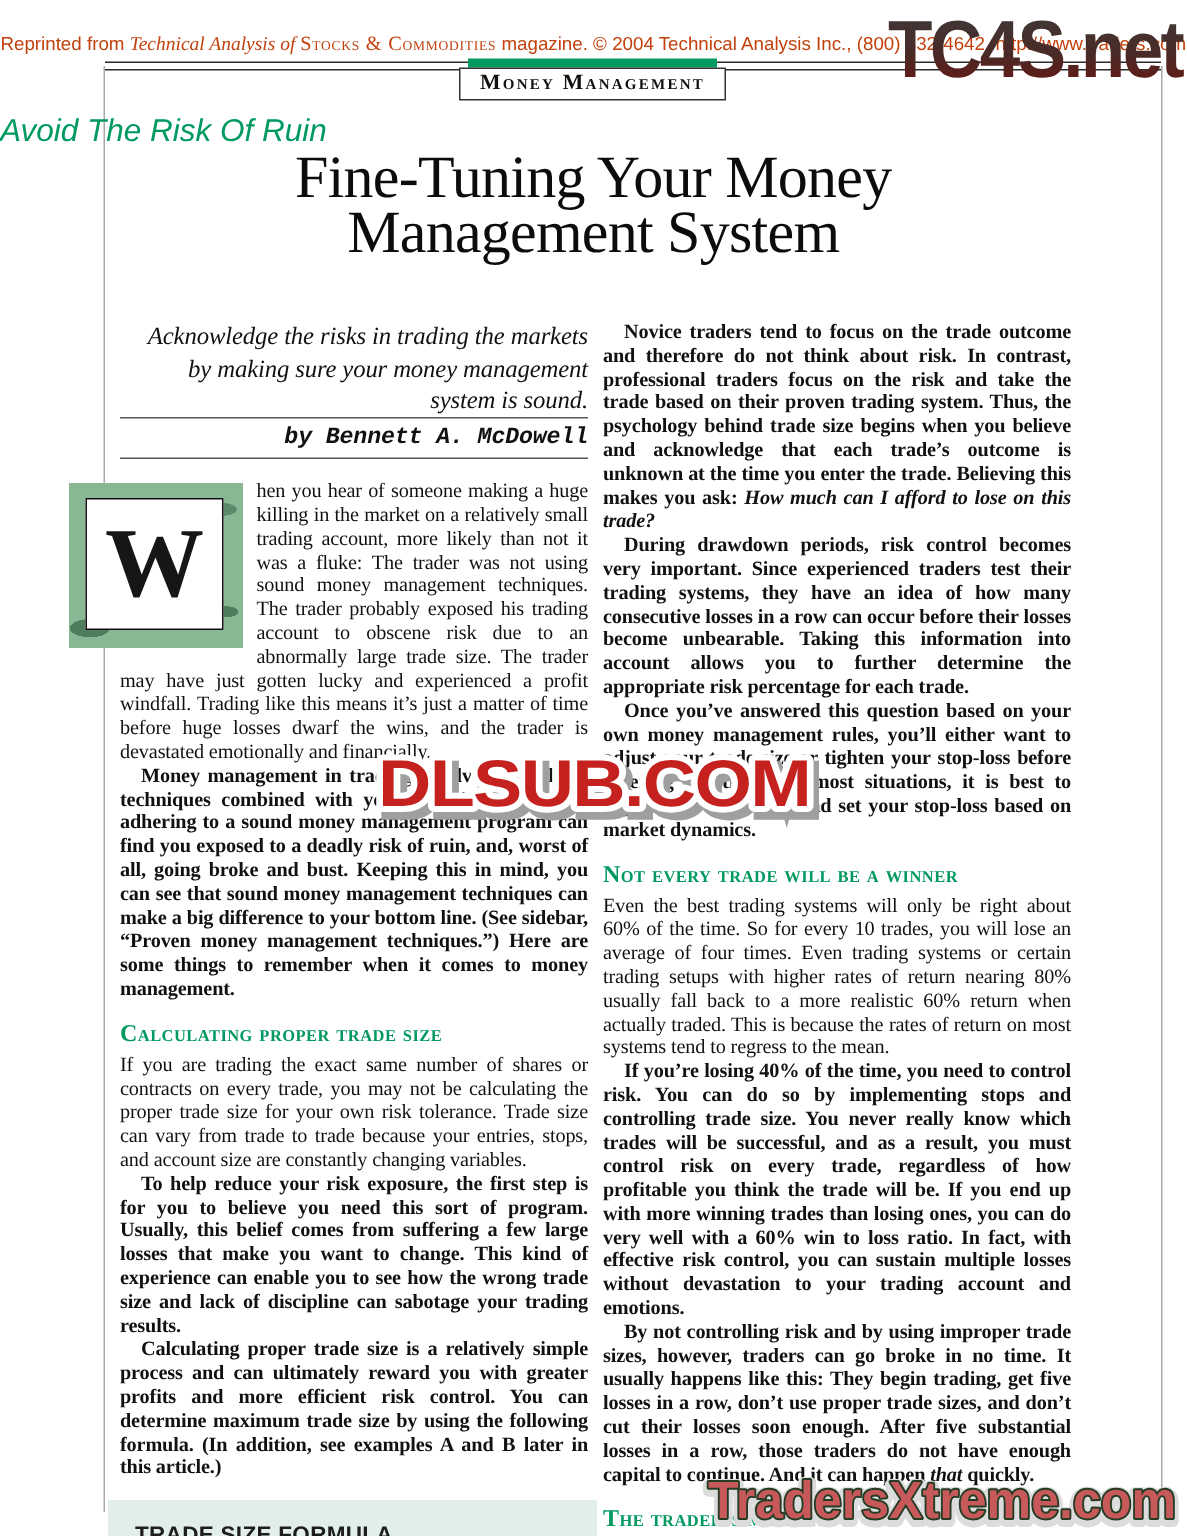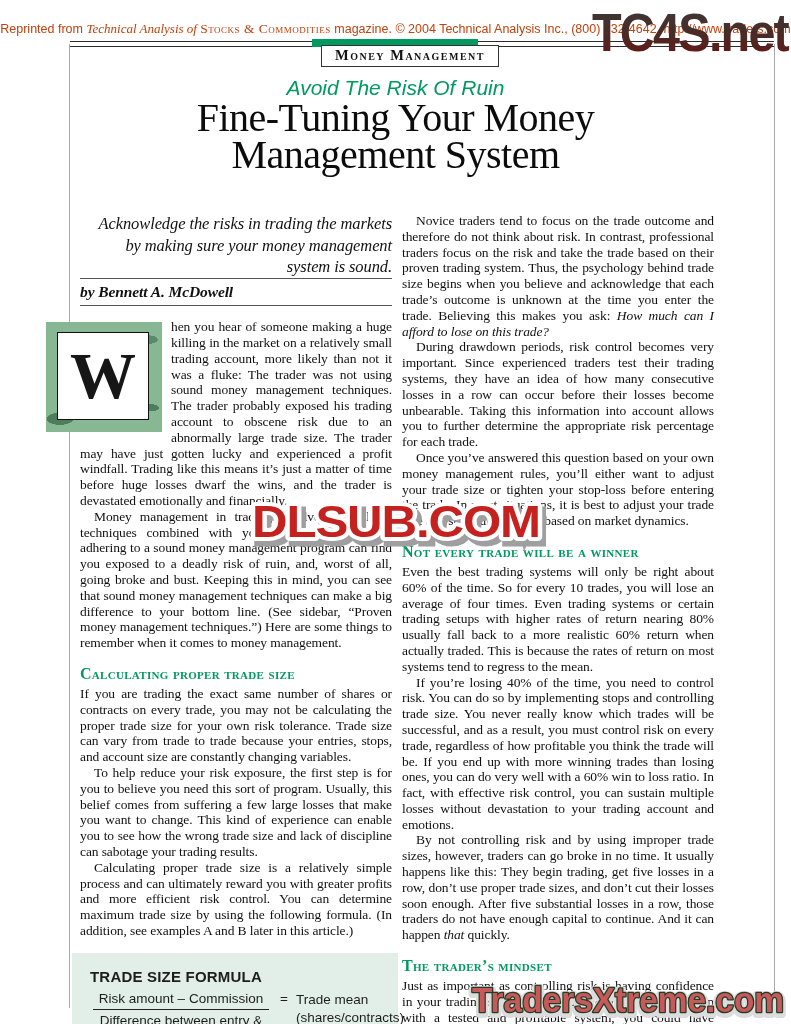--- a/index.html
+++ b/index.html
@@ -12,52 +12,52 @@
     position:absolute;top:21px;left:0;width:100%;text-align:center;
     font-family:"Liberation Sans",sans-serif;font-size:12.5px;color:#c2410c;white-space:nowrap;
   }
   .masthead .pub-ital{font-family:"Liberation Serif",serif;font-style:italic;font-size:13px;}
   .masthead .pub-sc{font-family:"Liberation Serif",serif;font-variant:small-caps;font-size:13.5px;letter-spacing:.5px;}
   
   .rule-double{position:absolute;top:41px;left:70px;width:704px;height:6px;box-sizing:border-box;
     border-top:1.5px solid #2b2b2b;border-bottom:1.5px solid #2b2b2b;}
   .green-bar{position:absolute;top:39px;left:312px;width:166px;height:8px;background:#009960;}
   .section-box{
-    position:absolute;top:45px;left:410px;transform:translateX(-50%);
+    position:absolute;top:45px;left:395px;transform:translateX(-50%);
     background:#fff;border:1px solid #333;padding:1px 13px 2px;
     font-family:"Liberation Serif",serif;font-weight:bold;font-size:14.5px;
     font-variant:small-caps;letter-spacing:1.5px;white-space:nowrap;color:#111;
   }
   .kicker{
-    position:absolute;top:76px;left:0;width:100%;text-align:center;
+    position:absolute;top:76px;left:0;width:100%;text-align:left;
     font-family:"Liberation Sans",sans-serif;font-style:italic;font-size:21px;color:#009960;
   }
   .title{
     position:absolute;top:99px;left:0;width:100%;text-align:center;
     font-family:"Liberation Serif",serif;font-weight:normal;font-size:40px;line-height:37px;
     letter-spacing:-0.5px;color:#0c0c0c;
   }
   
   .vline{position:absolute;top:44px;width:1px;height:964px;background:#a9a9a9;}
   .vline.left{left:69px;} .vline.right{left:774px;}
   
   .col{position:absolute;top:213px;width:312px;font-size:13.5px;line-height:15.8px;
     text-align:justify;letter-spacing:-0.1px;}
   .col-left{left:80px;} .col-right{left:402px;}
   .col p{margin:0;}
-  .indent{text-indent:14px;}
+  .indent{text-indent:14px;font-weight:bold;}
   .green-head{
     font-variant:small-caps;font-weight:bold;color:#009960;font-size:16px;
     letter-spacing:.3px;margin:13px 0 3px;text-align:left;line-height:19px;
   }
   .deck{font-style:italic;font-size:16.5px;line-height:21.5px;text-align:right;margin:0 0 10px;}
   .byline{
     border-top:1px solid #555;border-bottom:1px solid #555;
-    padding:5px 0 6px;margin-bottom:13px;text-align:left;
-    font-weight:bold;font-style:italic;font-size:15.5px;
+    padding:5px 0 6px;margin-bottom:13px;text-align:right;
+    font-weight:bold;font-style:italic;font-size:15.5px;font-family:Liberation Mono, monospace;
   }
   
   .dropcap-block{
     float:left;width:116px;height:110px;margin:3px 9px 3px -34px;
     background:#87b793;position:relative;
     background-image:
       radial-gradient(ellipse 22px 10px at 12% 88%, #4e7d5e 60%, rgba(0,0,0,0) 61%),
       radial-gradient(ellipse 16px 7px at 88% 16%, #5a8a69 60%, rgba(0,0,0,0) 61%),
       radial-gradient(ellipse 14px 6px at 90% 78%, #4e7d5e 60%, rgba(0,0,0,0) 61%);
   }

